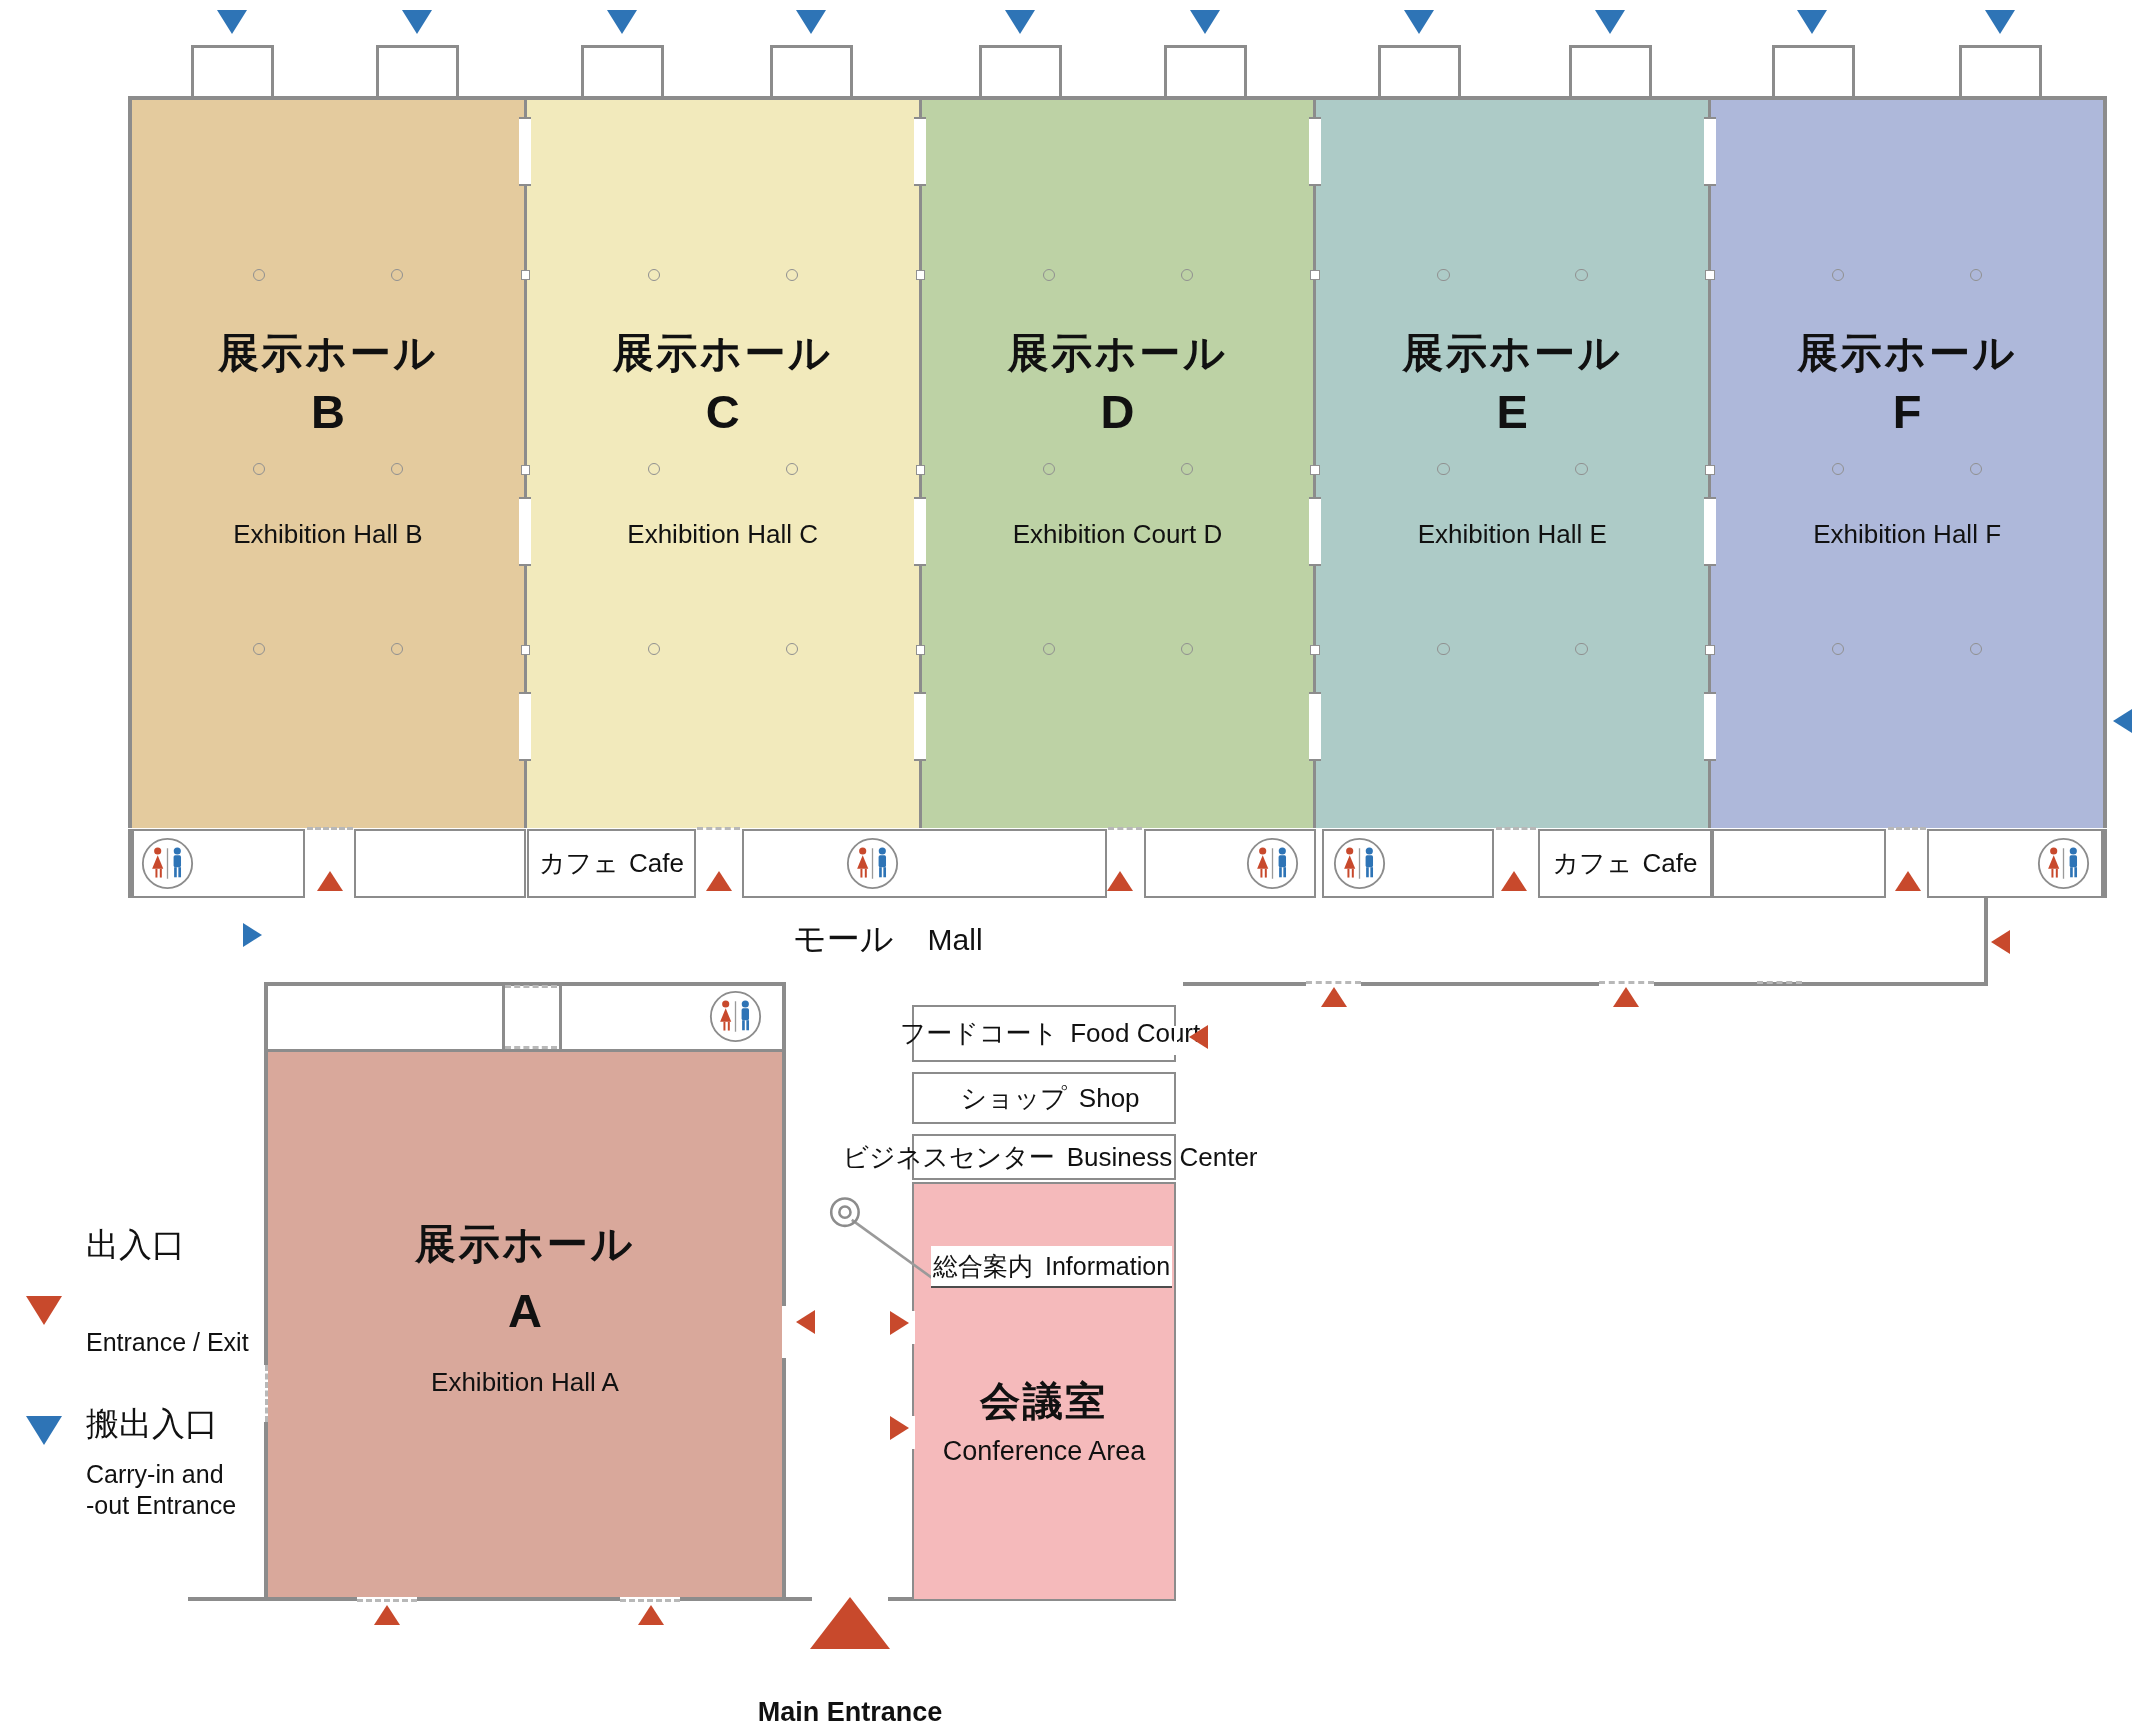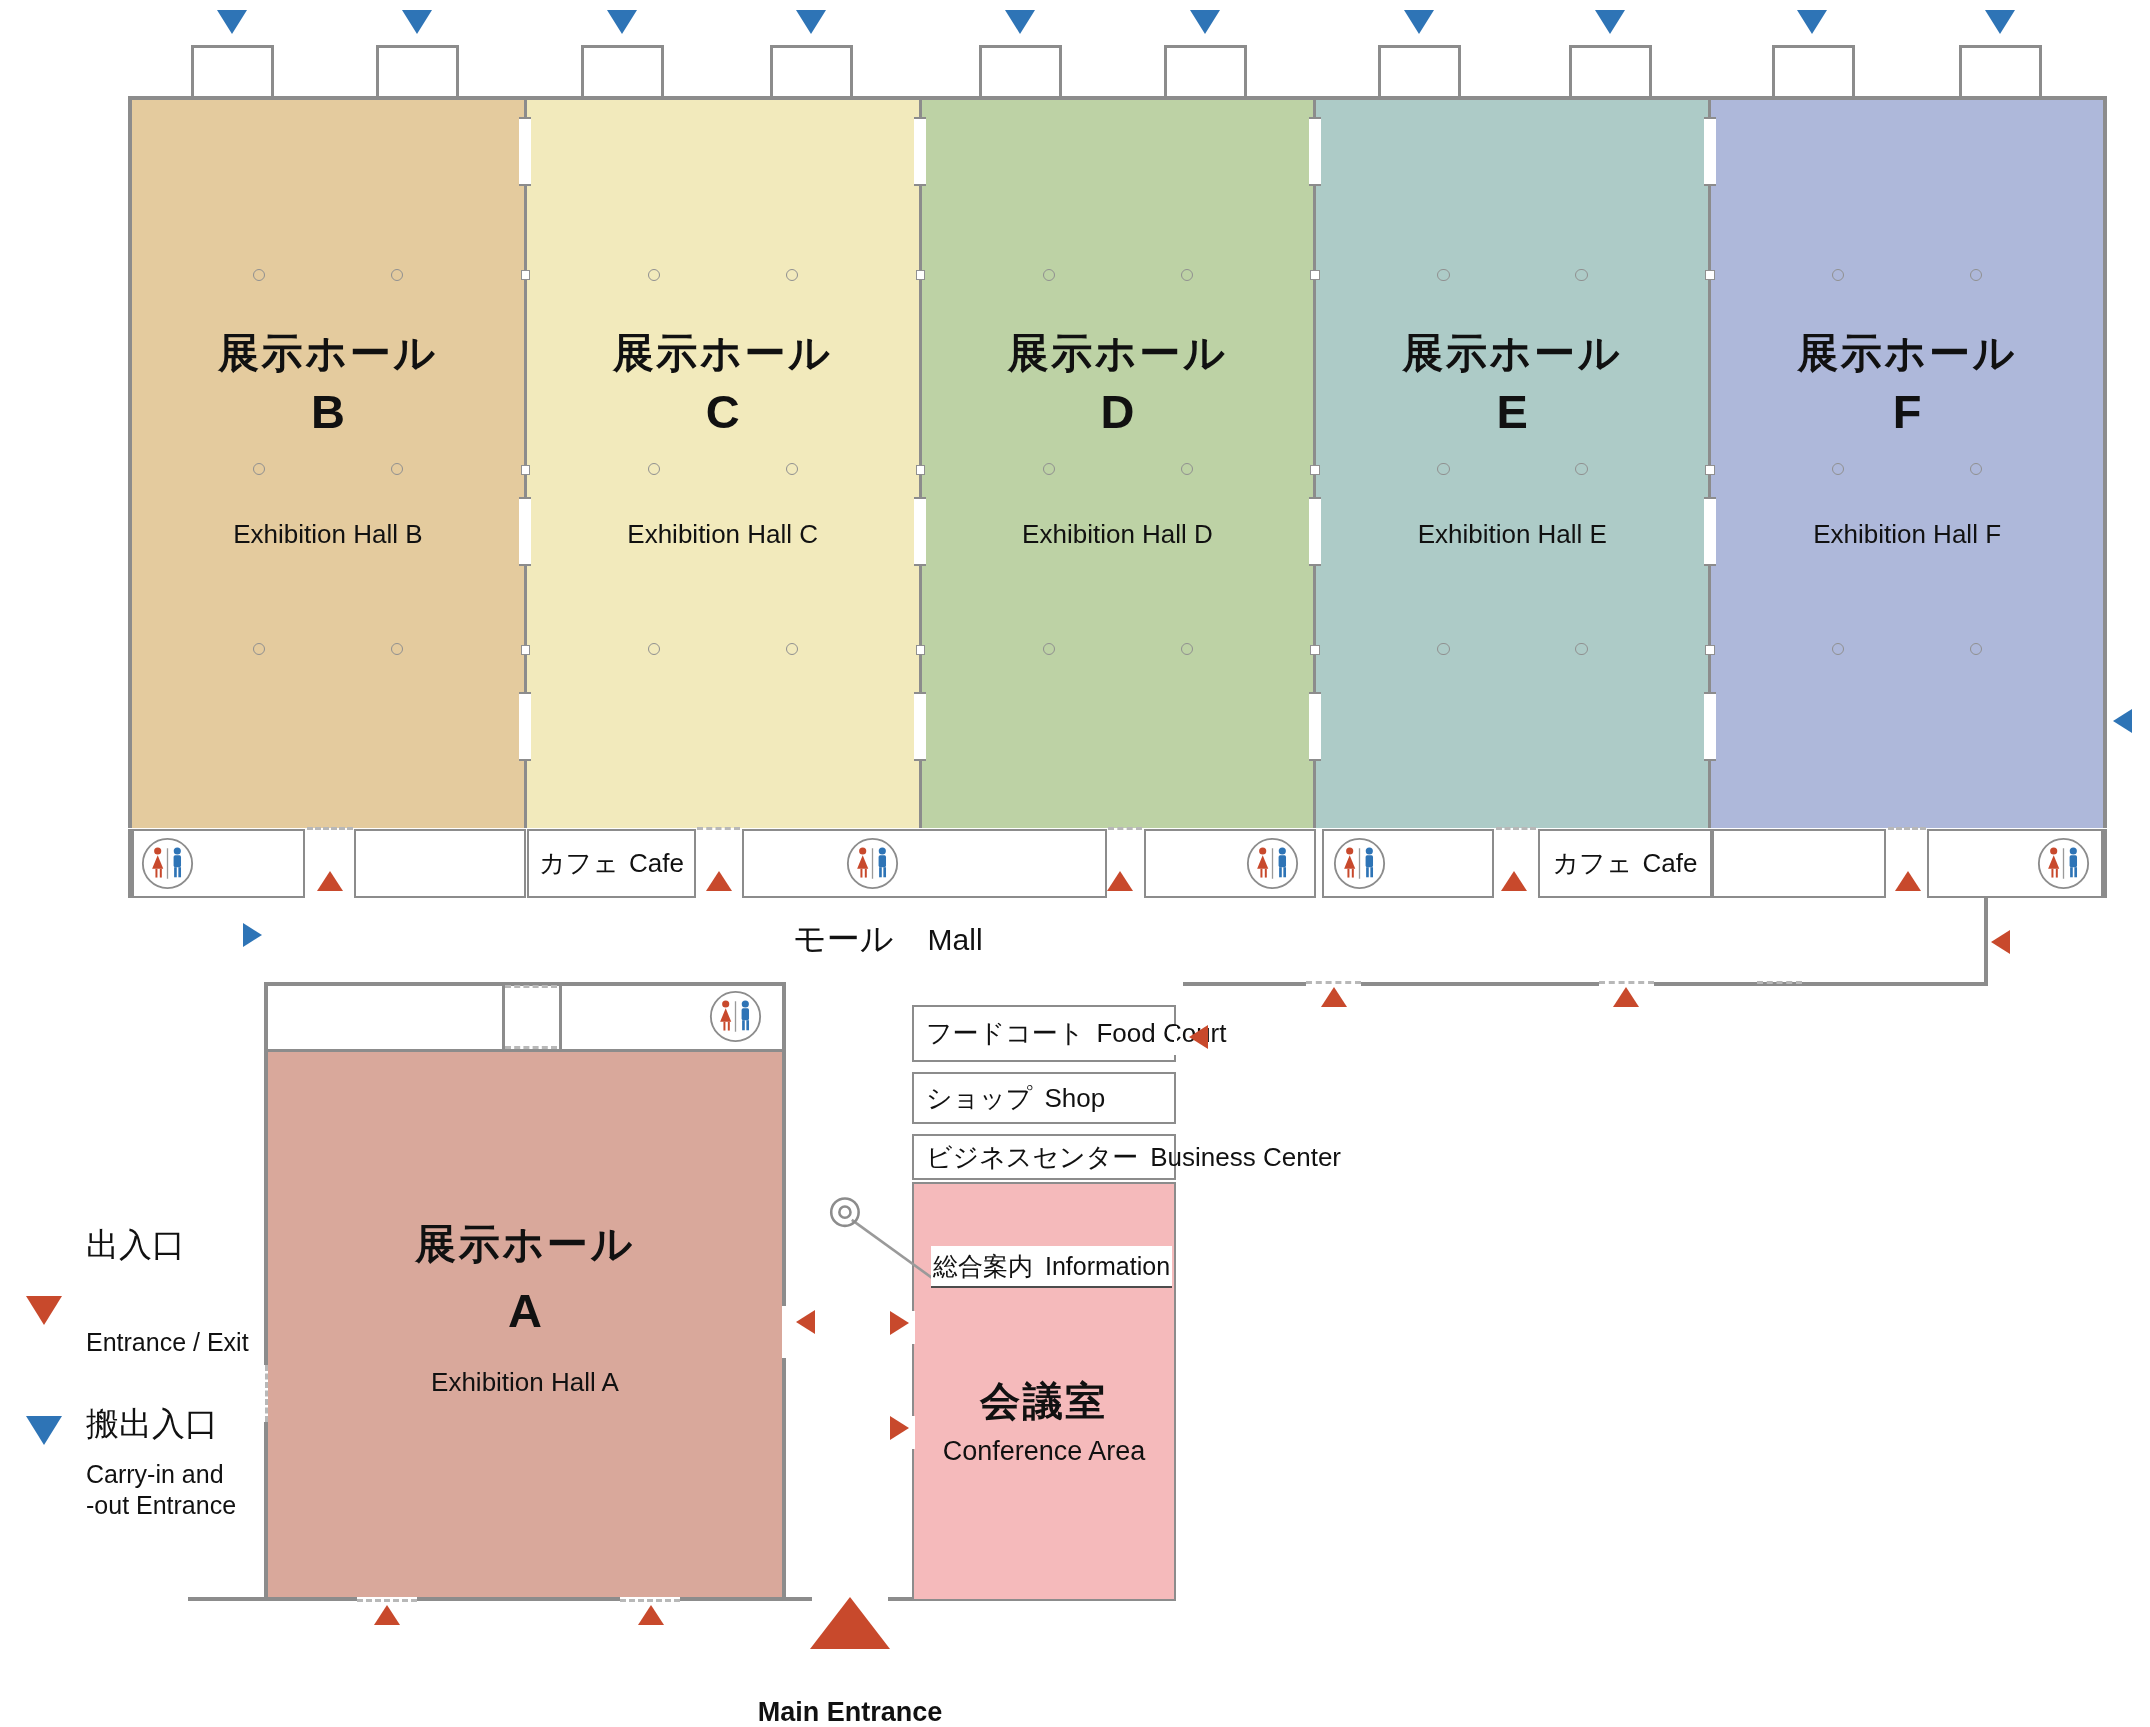--- a/index.html
+++ b/index.html
@@ -60,21 +60,21 @@
   .hallA{position:absolute;left:264px;top:982px;width:522px;height:619px;background:#fff;
     border:4.3px solid var(--wall-gray);box-sizing:border-box;}
   .ha-strip{position:absolute;left:0;top:0;width:514px;height:66px;background:#fff;
     border-bottom:3.4px solid var(--wall-gray);box-sizing:border-box;}
   .ha-pink{position:absolute;left:0;top:66px;width:514px;height:545px;}
   .ha-jp{position:absolute;left:0;right:0;top:165px;text-align:center;font-size:41px;font-weight:bold;letter-spacing:2.6px;}
   .ha-letter{position:absolute;left:0;right:0;top:231px;text-align:center;font-size:47px;font-weight:bold;}
   .ha-en{position:absolute;left:0;right:0;top:315px;text-align:center;font-size:26px;}
 
   .fbox{position:absolute;left:912px;width:264px;background:#fff;border:2.6px solid var(--wall-gray);
-    box-sizing:border-box;display:flex;align-items:center;justify-content:flex-start;padding-left:12px;}
+    box-sizing:border-box;display:flex;align-items:center;justify-content:center;padding-left:12px;}
   .flabel{font-size:26px;display:flex;gap:12px;align-items:center;white-space:nowrap;}
   .conf{position:absolute;left:912px;top:1182px;width:264px;height:419px;background:var(--conference-pink);
     border:2.6px solid var(--wall-gray);box-sizing:border-box;}
   .conf-jp{position:absolute;left:0;right:0;top:190px;text-align:center;font-size:40px;font-weight:bold;letter-spacing:2.6px;}
   .conf-en{position:absolute;left:0;right:0;top:252px;text-align:center;font-size:27px;}
   .info-label{position:absolute;left:931px;top:1246px;width:241px;height:40px;background:#fff;
     border-bottom:2.6px solid #4d4d4d;display:flex;align-items:center;justify-content:center;gap:12px;font-size:25px;white-space:nowrap;}
 
   .mall-label{position:absolute;left:793px;top:917px;display:flex;gap:34px;align-items:baseline;}
   .mall-jp{font-size:33px;}
@@ -139,21 +139,21 @@
         <span class="pgap" style="top: 17px;"></span>
         <span class="pgap" style="top: 397px;"></span>
         <span class="pgap" style="top: 592px;"></span>
         <span class="psq" style="top: 170px;"></span>
         <span class="psq" style="top: 365px;"></span>
         <span class="psq" style="top: 545px;"></span>
       </div>
     <div class="hall sep" style="background: rgb(189, 210, 165);">
       <div class="hall-jp">展示ホール</div>
       <div class="hall-letter">D</div>
-      <div class="hall-en">Exhibition Hall D</div>
+      <div class="hall-en">Exhibition Court D</div>
     <span class="pillar-dot" style="left: 121px; top: 169px;"></span>
         <span class="pillar-dot" style="left: 259px; top: 169px;"></span>
         <span class="pillar-dot" style="left: 121px; top: 363px;"></span>
         <span class="pillar-dot" style="left: 259px; top: 363px;"></span>
         <span class="pillar-dot" style="left: 121px; top: 543px;"></span>
         <span class="pillar-dot" style="left: 259px; top: 543px;"></span>
         <span class="pgap" style="top: 17px;"></span>
         <span class="pgap" style="top: 397px;"></span>
         <span class="pgap" style="top: 592px;"></span>
         <span class="psq" style="top: 170px;"></span>

